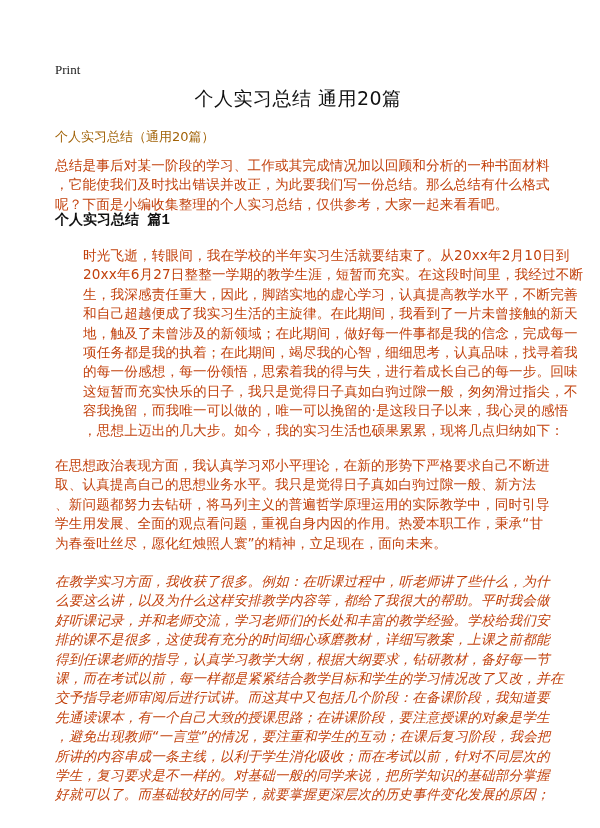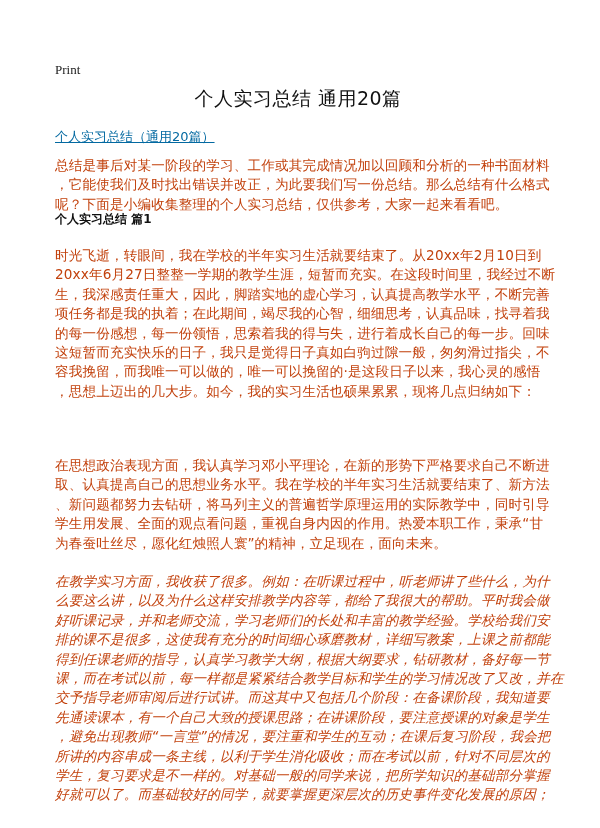--- a/index.html
+++ b/index.html
@@ -2,57 +2,59 @@
 <html><head>
 <meta charset="utf-8">
 <style>
   html, body { margin: 0; padding: 0; background: #ffffff; }
   body { width: 600px; height: 828px; overflow: hidden; position: relative;
          font-family: "DejaVu Sans", "Liberation Sans", sans-serif; color: #1a1a1a; }
   .print { position: absolute; left: 55px; top: 50px; font-family: "Liberation Serif", "DejaVu Serif", serif;
            font-size: 13px; color: #222; margin-top: 12px; }
   .title { position: absolute; left: 0; width: 596px; top: 86px; text-align: center;
            font-size: 19px; color: #111; letter-spacing: 0.5px; }
-  .subtitle { position: absolute; left: 55px; top: 128px; font-size: 13px; color: #0369a1; text-decoration: underline; }
+  .subtitle { position: absolute; left: 55px; top: 128px; font-size: 13px; color: #a16207; }
   .para { position: absolute; left: 55px; width: 498px; font-size: 13.6px; line-height: 19.4px;
           color: #c2410c; text-align: justify; letter-spacing: 0.15px; }
-  .section-heading { position: absolute; left: 55px; top: 211px; font-size: 12px; font-weight: bold; color: #111; }
+  .section-heading { position: absolute; left: 55px; top: 211px; font-size: 14px; font-weight: bold; color: #111; font-family: Liberation Mono, monospace; }
   .line { display: block; white-space: nowrap; }
 </style>
 </head>
 <body>
 
 <div class="print">Print</div>
 
 <div class="title">个人实习总结 通用20篇</div>
 
 <div class="subtitle">个人实习总结（通用20篇）</div>
 
 <div class="para" style="top:156px;">
   <span class="line">总结是事后对某一阶段的学习、工作或其完成情况加以回顾和分析的一种书面材料</span>
   <span class="line">，它能使我们及时找出错误并改正，为此要我们写一份总结。那么总结有什么格式</span>
   <span class="line">呢？下面是小编收集整理的个人实习总结，仅供参考，大家一起来看看吧。</span>
 </div>
 
 <div class="section-heading">个人实习总结 篇1</div>
 
-<div class="para" style="top:246px;">
+<div class="para" style="top:246px;margin-left:28px;">
   <span class="line">时光飞逝，转眼间，我在学校的半年实习生活就要结束了。从20xx年2月10日到</span>
   <span class="line">20xx年6月27日整整一学期的教学生涯，短暂而充实。在这段时间里，我经过不断</span>
   <span class="line">生，我深感责任重大，因此，脚踏实地的虚心学习，认真提高教学水平，不断完善</span>
+  <span class="line">和自己超越便成了我实习生活的主旋律。在此期间，我看到了一片未曾接触的新天</span>
+  <span class="line">地，触及了未曾涉及的新领域；在此期间，做好每一件事都是我的信念，完成每一</span>
   <span class="line">项任务都是我的执着；在此期间，竭尽我的心智，细细思考，认真品味，找寻着我</span>
   <span class="line">的每一份感想，每一份领悟，思索着我的得与失，进行着成长自己的每一步。回味</span>
   <span class="line">这短暂而充实快乐的日子，我只是觉得日子真如白驹过隙一般，匆匆滑过指尖，不</span>
   <span class="line">容我挽留，而我唯一可以做的，唯一可以挽留的·是这段日子以来，我心灵的感悟</span>
   <span class="line">，思想上迈出的几大步。如今，我的实习生活也硕果累累，现将几点归纳如下：</span>
 </div>
 
 <div class="para" style="top:456px;">
   <span class="line">在思想政治表现方面，我认真学习邓小平理论，在新的形势下严格要求自己不断进</span>
-  <span class="line">取、认真提高自己的思想业务水平。我在学校的半年实习生活就要结束了、新方法</span>
+  <span class="line">取、认真提高自己的思想业务水平。我只是觉得日子真如白驹过隙一般、新方法</span>
   <span class="line">、新问题都努力去钻研，将马列主义的普遍哲学原理运用的实际教学中，同时引导</span>
   <span class="line">学生用发展、全面的观点看问题，重视自身内因的作用。热爱本职工作，秉承“甘</span>
   <span class="line">为春蚕吐丝尽，愿化红烛照人寰”的精神，立足现在，面向未来。</span>
 </div>
 
 <div class="para" style="top:572px;font-style:italic;">
   <span class="line">在教学实习方面，我收获了很多。例如：在听课过程中，听老师讲了些什么，为什</span>
   <span class="line">么要这么讲，以及为什么这样安排教学内容等，都给了我很大的帮助。平时我会做</span>
   <span class="line">好听课记录，并和老师交流，学习老师们的长处和丰富的教学经验。学校给我们安</span>
   <span class="line">排的课不是很多，这使我有充分的时间细心琢磨教材，详细写教案，上课之前都能</span>

